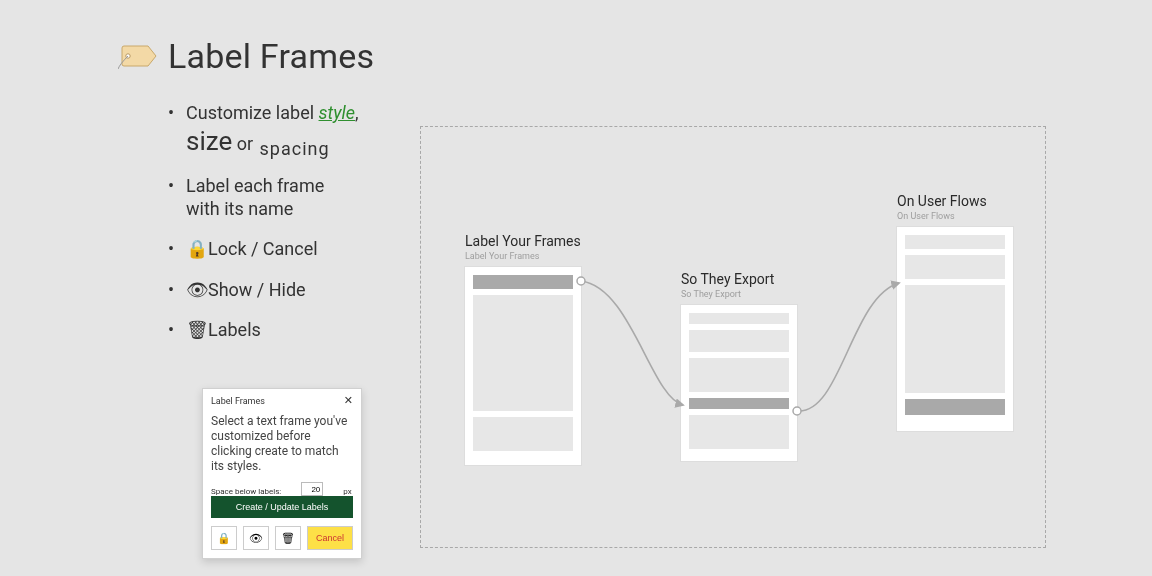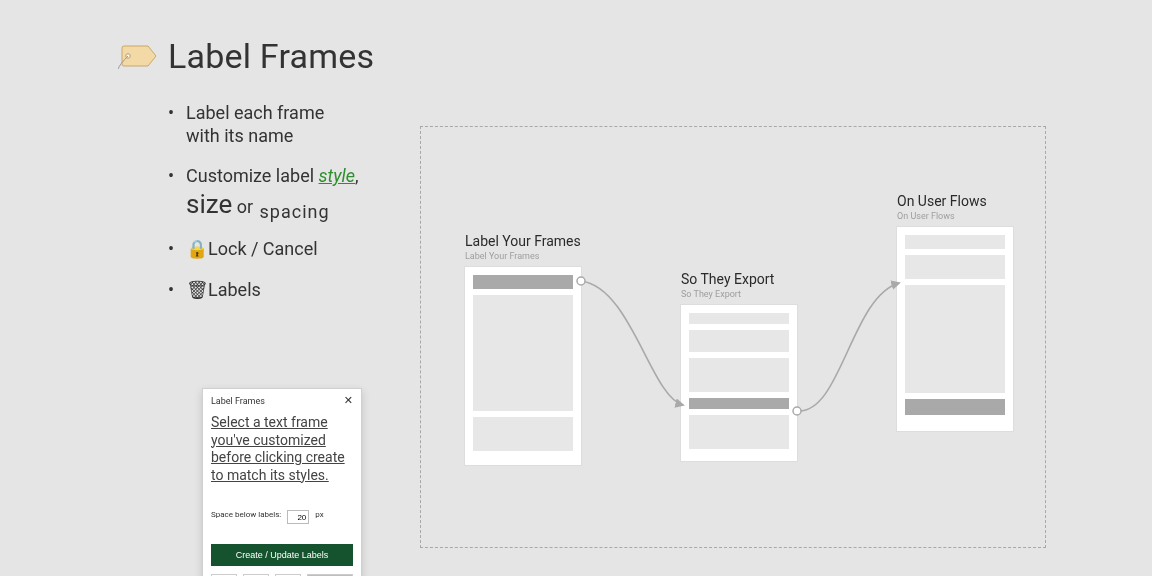--- a/index.html
+++ b/index.html
@@ -54,42 +54,42 @@
     background: #fff;
     border: 1px solid #d0d0d0;
     box-shadow: 0 3px 8px rgba(0,0,0,.15);
     font-size: 9px;
     color: #333;
     padding: 6px 8px 8px;
   }
   .dialog-head { display: flex; justify-content: space-between; align-items: center; margin-bottom: 8px; }
   .dialog-head .dlg-title { font-size: 9px; }
   .dialog-head .close { font-size: 11px; cursor: pointer; line-height: 1; }
-  .dialog .desc { font-size: 14px; line-height: 1.25; margin-bottom: 26px; color:#444;text-decoration:underline; }
-  .spacing-row { display: flex; align-items: flex-start; gap: 6px; font-size: 8px; margin-bottom: 20px; }
+  .dialog .desc { font-size: 12px; line-height: 1.25; margin-bottom: 8px; color:#444; }
+  .spacing-row { display: flex; align-items: flex-end; gap: 20px; font-size: 8px; margin-bottom: 0; }
   .spacing-row input {
     width: 22px; height: 14px; font-size: 8px; text-align: right;
     border: 1px solid #bbb; padding: 0 2px;
   }
   .dialog .primary {
     display: block; width: 100%;
     background: #14532d; color: #fff;
     border: none; padding: 6px 0;
     font-size: 9px; cursor: pointer;
     margin-bottom: 8px;
   }
   .dialog .btn-row { display: flex; gap: 6px; align-items: stretch; }
   .dialog .icon-btn {
     flex: 0 0 26px; height: 24px;
     border: 1px solid #ccc; background: #fff;
     display: flex; align-items: center; justify-content: center;
     cursor: pointer; font-size: 11px;
   }
   .dialog .cancel {
-    flex: 1; border: 1px solid #ccc; background: #7dd3fc;
+    flex: 1; border: 1px solid #ccc; background: #fde047;
     color: #c33; font-size: 9px; cursor: pointer;
   }
 
   
   .canvas {
     position: absolute;
     left: 420px; top: 126px;
     width: 626px; height: 422px;
     border: 1.5px dashed #a8a8a8;
   }
@@ -143,29 +143,32 @@
         <path d="M6 4 L30 4 L38 14 L30 24 L6 24 Q4 24 4 22 L4 6 Q4 4 6 4 Z" fill="#f3d9a6" stroke="#c9a86a" stroke-width="1"></path>
         <circle cx="10" cy="14" r="2.2" fill="#fff" stroke="#b89860"></circle>
         <path d="M10 14 Q2 22 0 27" stroke="#999" stroke-width="1" fill="none"></path>
       </svg>
     </span>
     <h1>Label Frames</h1>
   </div>
 
   <ul class="features">
     <li>
+      <span>Customize label </span><span class="style-word">style</span><span>,</span><br>
+      <span class="size-word">size</span><span> or </span><span class="spacing-word">spacing</span>
+    </li>
+    <li>
       <span>Label each frame</span><br>
       <span>with its name</span>
     </li>
     <li>
-      <span>Customize label </span><span class="style-word">style</span><span>,</span><br>
-      <span class="size-word">size</span><span> or </span><span class="spacing-word">spacing</span>
-    </li>
-    <li>
       <span class="feat-icon">🔒</span><span>Lock / Cancel</span>
+    </li>
+    <li>
+      <span class="feat-icon">👁</span><span>Show / Hide</span>
     </li>
     <li>
       <span class="feat-icon">🗑</span><span>Labels</span>
     </li>
   </ul>
 </div>
 
 <div class="dialog">
   <div class="dialog-head">
     <span class="dlg-title">Label Frames</span>

